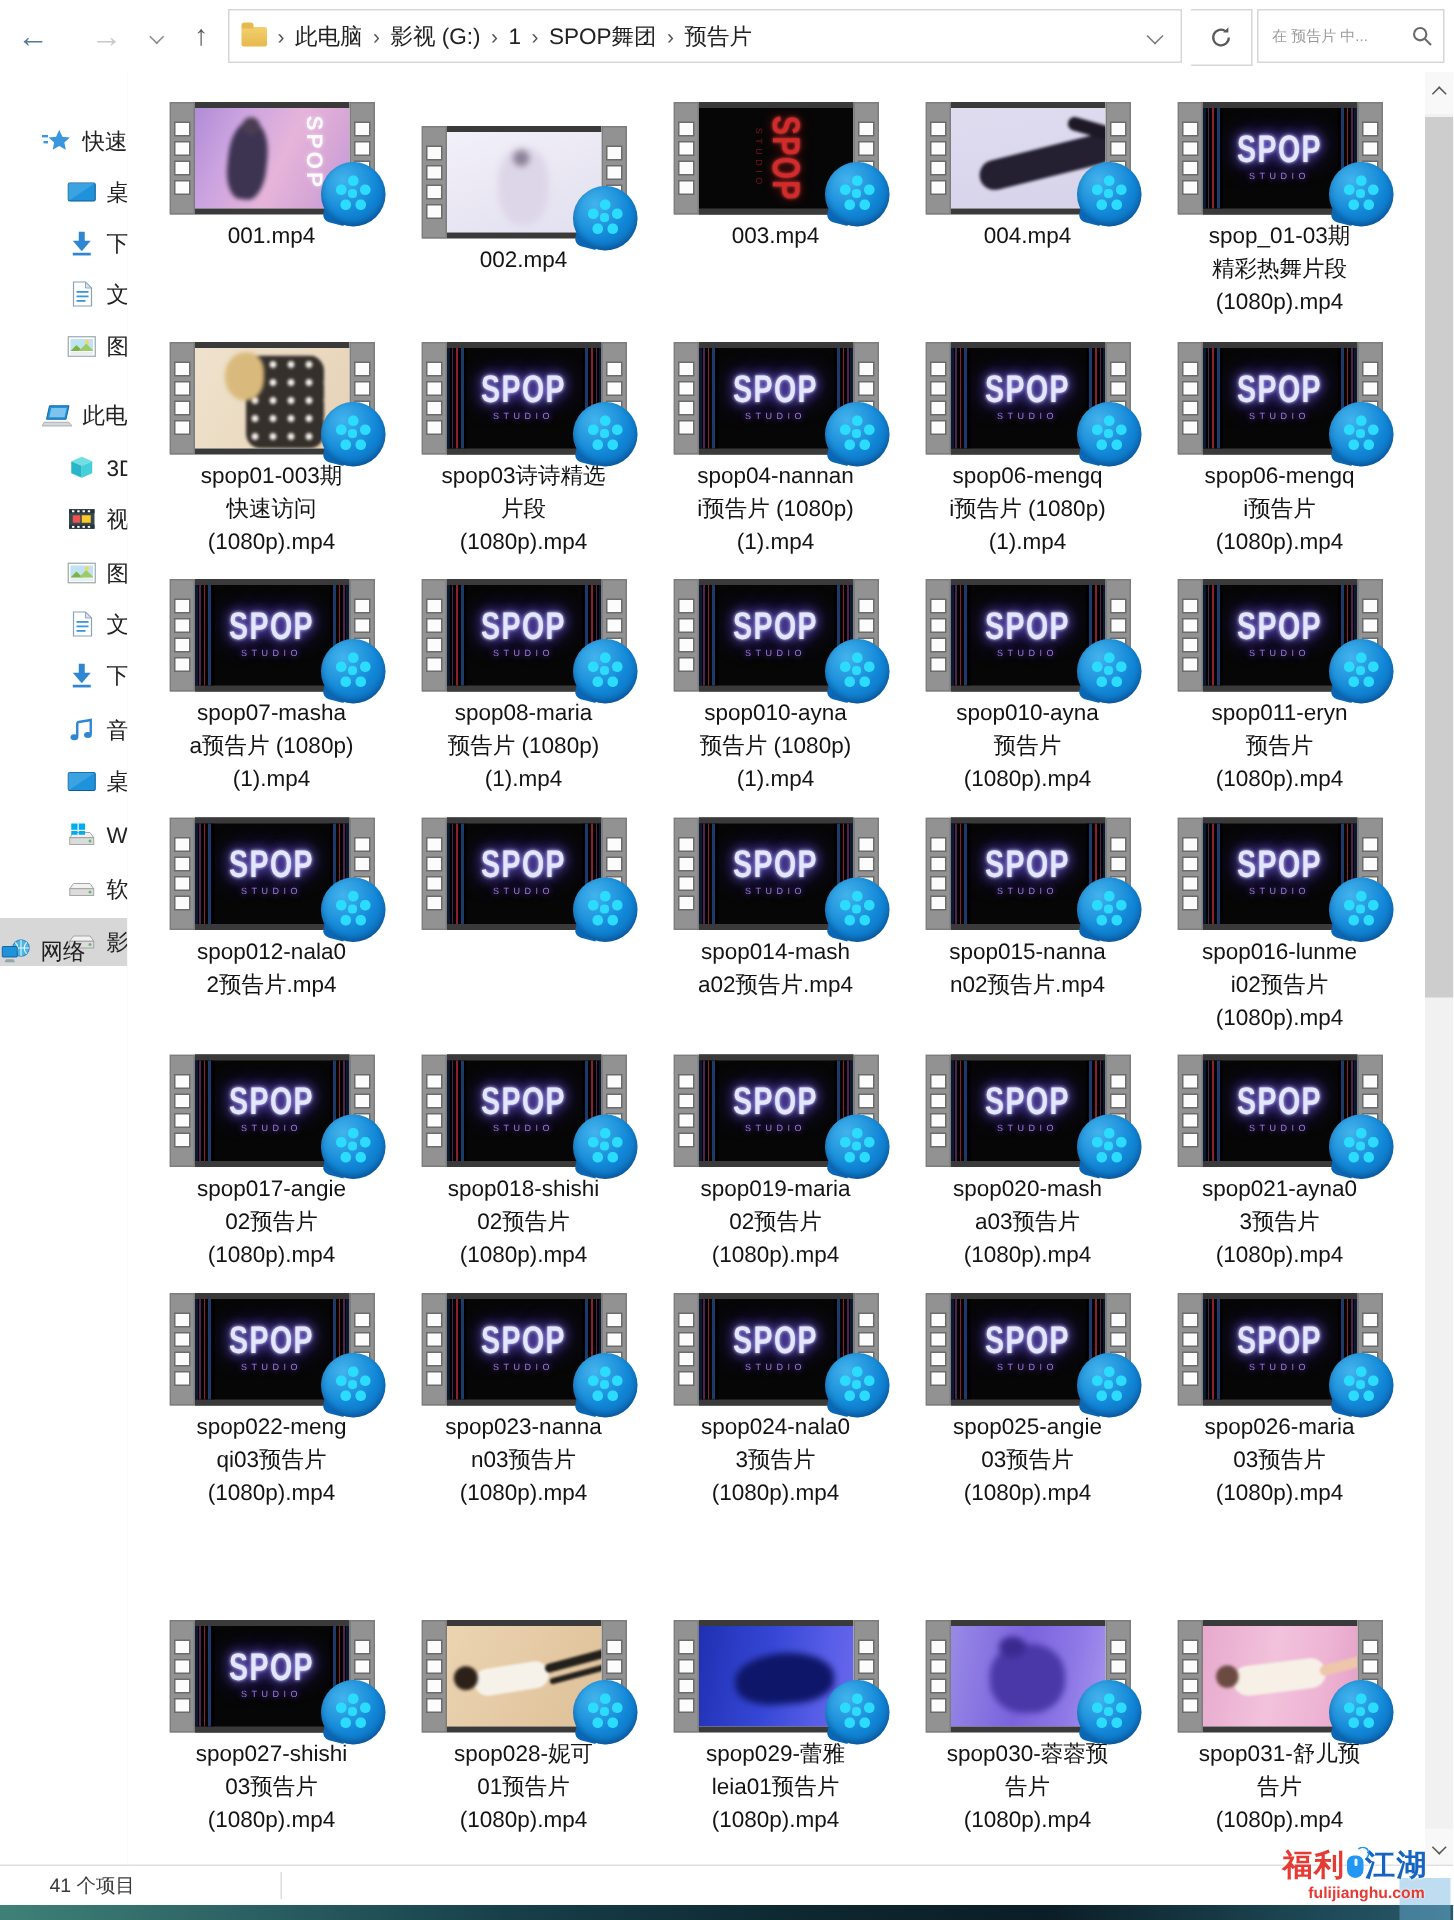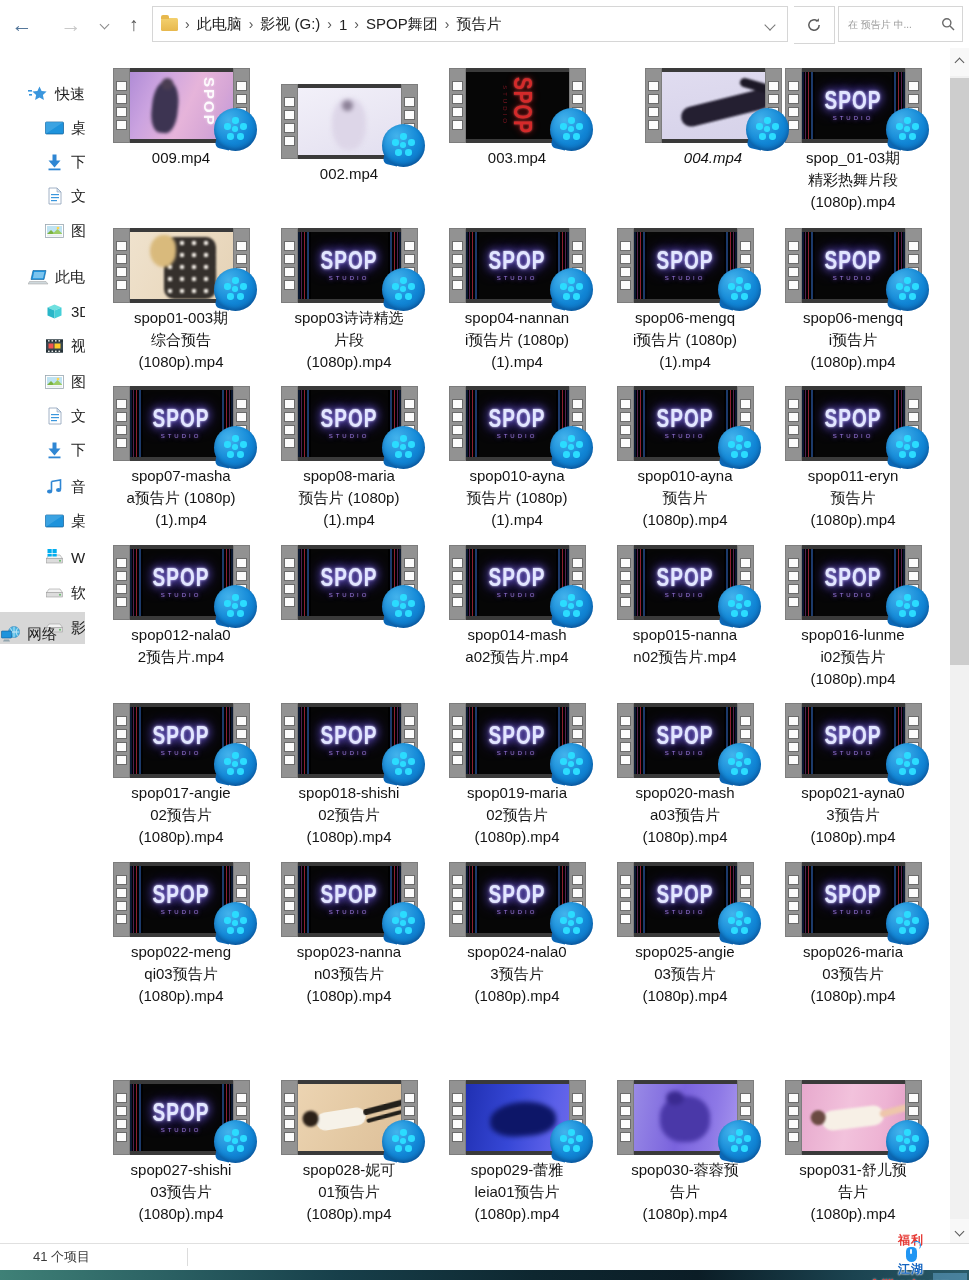--- a/index.html
+++ b/index.html
@@ -100,22 +100,22 @@
   
   .statusbar{position:absolute;left:0;top:1243px;width:969px;height:27px;background:#fff;border-top:1px solid #e0e0e0;display:flex;align-items:center;box-sizing:border-box;}
   .statusbar .count{margin-left:33px;font-size:13px;color:#3a3a3a;}
   .sb-div{position:absolute;left:187px;top:4px;bottom:4px;width:1px;background:#dcdcdc;}
   
   .bottomstrip{position:absolute;left:0;top:1270px;width:969px;height:10px;
     background:linear-gradient(90deg,#3f8177 0%,#2a5f62 18%,#173f4a 35%,#0e2730 55%,#0b1d26 72%,#1b4350 88%,#2a5a68 100%);}
   
   .watermark{position:absolute;right:2px;top:1234px;width:112px;text-align:center;z-index:9;line-height:1;}
   .wm-box{position:absolute;right:0;bottom:-24px;width:34px;height:40px;background:rgba(110,180,225,.45);}
-  .wm-l1{position:relative;font-weight:bold;font-size:12px;letter-spacing:1px;
-    text-shadow:0 0 2px #fff,0 0 2px #fff;display:flex;align-items:center;justify-content:center;gap:1px;flex-direction:column;}
+  .wm-l1{position:relative;font-weight:bold;font-size:20px;letter-spacing:1px;
+    text-shadow:0 0 2px #fff,0 0 2px #fff;display:flex;align-items:center;gap:1px;}
   .wm-red{color:#e63a35;} .wm-blue{color:#1565c0;}
   .wm-mouse{position:relative;display:inline-block;width:11px;height:15px;background:#2196f3;border-radius:5px 5px 6px 6px;}
   .wm-mouse::before{content:"";position:absolute;left:4.5px;top:2px;width:2px;height:5px;background:#eaf6ff;border-radius:1px;}
   .wm-mouse::after{content:"";position:absolute;right:-4px;top:-6px;width:7px;height:7px;border:1.6px solid #2196f3;border-left-color:transparent;border-bottom-color:transparent;border-radius:50%;}
   .wm-l2{position:relative;margin-top:3px;font-size:10.5px;font-weight:bold;color:#e63a35;text-shadow:0 0 2px #fff;}
 </style>
 </head>
 <body>
 
 <div class="window">
@@ -393,21 +393,21 @@
             <i class="reel">
               <b></b>
               <b></b>
               <b></b>
               <b></b>
               <b></b>
               <b></b>
             </i>
           </span>
         </div>
-        <div class="fname">009.mp4</div>
+        <div class="fname">001.mp4</div>
       </div>
       <div class="cell" style="left: 180px; top: 36px;">
         <div class="thumb">
           <div class="strip l">
             <span class="hole"></span>
             <span class="hole"></span>
             <span class="hole"></span>
             <span class="hole"></span>
           </div>
           <div class="frame f-girllight">
@@ -462,21 +462,21 @@
               <b></b>
               <b></b>
               <b></b>
               <b></b>
               <b></b>
             </i>
           </span>
         </div>
         <div class="fname">003.mp4</div>
       </div>
-      <div class="cell" style="left: 544px; top: 20px; font-style: italic;">
+      <div class="cell" style="left: 516px; top: 20px;">
         <div class="thumb">
           <div class="strip l">
             <span class="hole"></span>
             <span class="hole"></span>
             <span class="hole"></span>
             <span class="hole"></span>
           </div>
           <div class="frame f-girllav">
             <i class="fig"></i>
           </div>
@@ -562,21 +562,21 @@
               <b></b>
               <b></b>
               <b></b>
               <b></b>
               <b></b>
               <b></b>
             </i>
           </span>
         </div>
         <div class="fname">spop01-003期
-综合预告
+快速访问
 (1080p).mp4</div>
       </div>
       <div class="cell" style="left: 180px; top: 180px;">
         <div class="thumb">
           <div class="strip l">
             <span class="hole"></span>
             <span class="hole"></span>
             <span class="hole"></span>
             <span class="hole"></span>
           </div>

